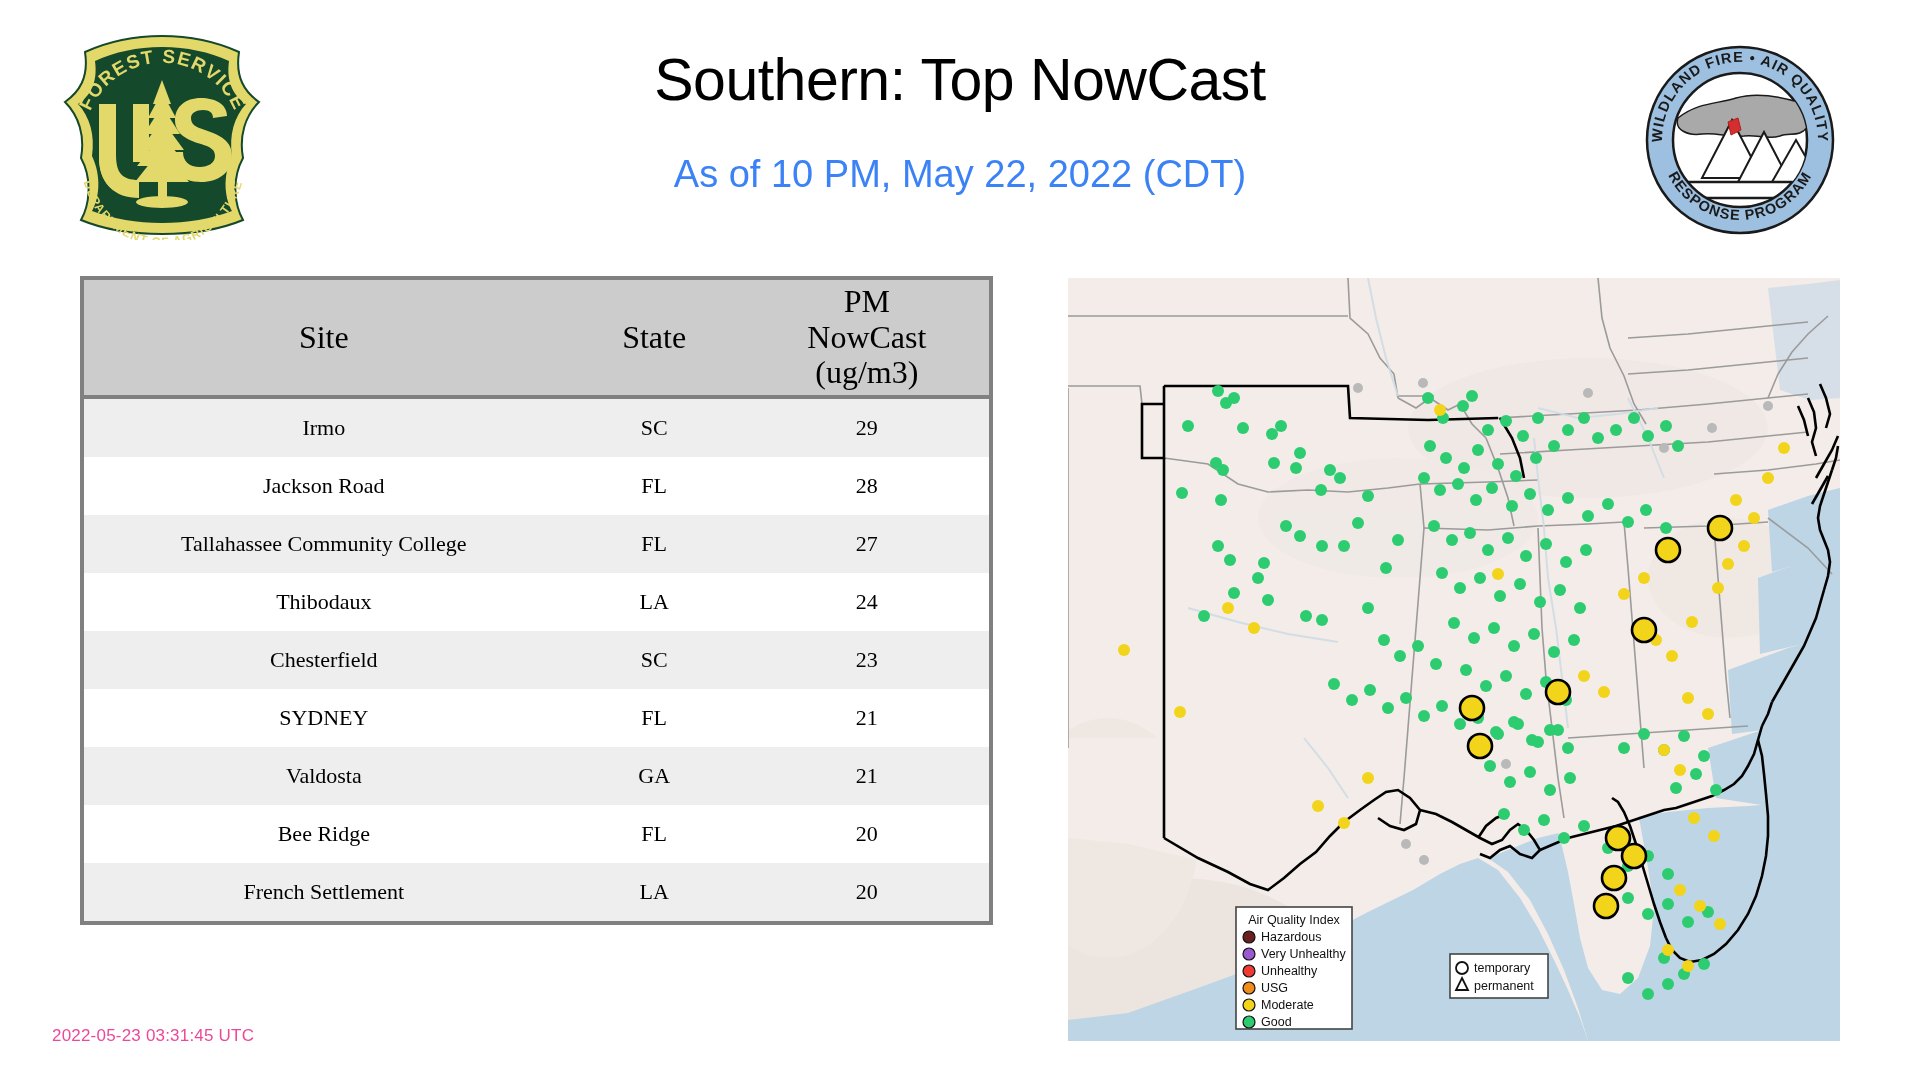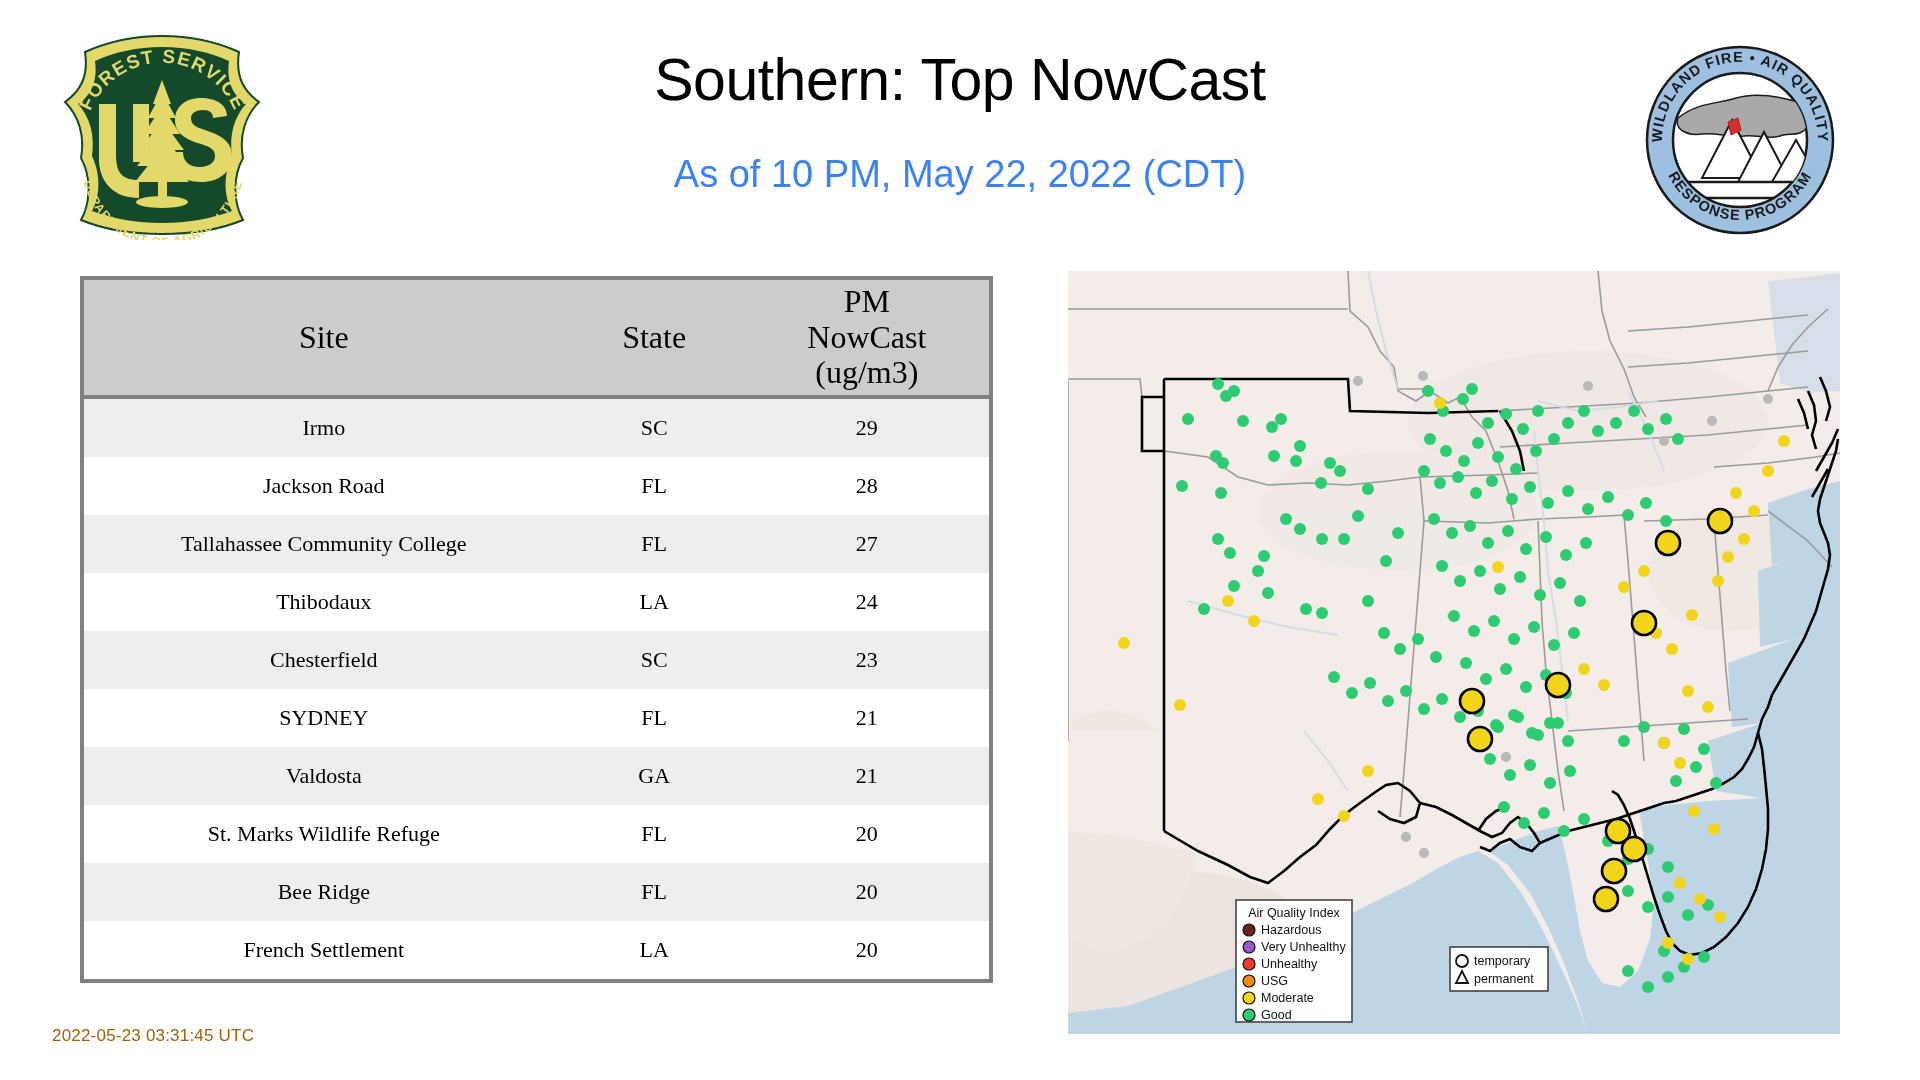--- a/index.html
+++ b/index.html
@@ -75,28 +75,28 @@
   #nowcast-table tbody tr:nth-child(even) td { background: #ffffff; }
   .col-site  { width: 53%; }
   .col-state { width: 20%; }
   .col-pm    { width: 27%; }
 
   
   #timestamp {
     position: absolute;
     left: 52px; top: 1026px;
     font-size: 17px;
-    color: #a16207;
+    color: #ec4899;
     letter-spacing: 0.2px;
   }
 
   
   #map-panel {
     position: absolute;
-    left: 1068px; top: 271px;
+    left: 1068px; top: 278px;
     width: 772px; height: 763px;
     overflow: hidden;
     background: #1d4ed8;
   }
   #map-svg { display: block; }
 
   
 </style>
 </head>
 <body>
@@ -245,25 +245,20 @@
         </tr>
         <tr>
           <td class="col-site">SYDNEY</td>
           <td class="col-state">FL</td>
           <td class="col-pm">21</td>
         </tr>
         <tr>
           <td class="col-site">Valdosta</td>
           <td class="col-state">GA</td>
           <td class="col-pm">21</td>
-        </tr>
-        <tr>
-          <td class="col-site">St. Marks Wildlife Refuge</td>
-          <td class="col-state">FL</td>
-          <td class="col-pm">20</td>
         </tr>
         <tr>
           <td class="col-site">Bee Ridge</td>
           <td class="col-state">FL</td>
           <td class="col-pm">20</td>
         </tr>
         <tr>
           <td class="col-site">French Settlement</td>
           <td class="col-state">LA</td>
           <td class="col-pm">20</td>

